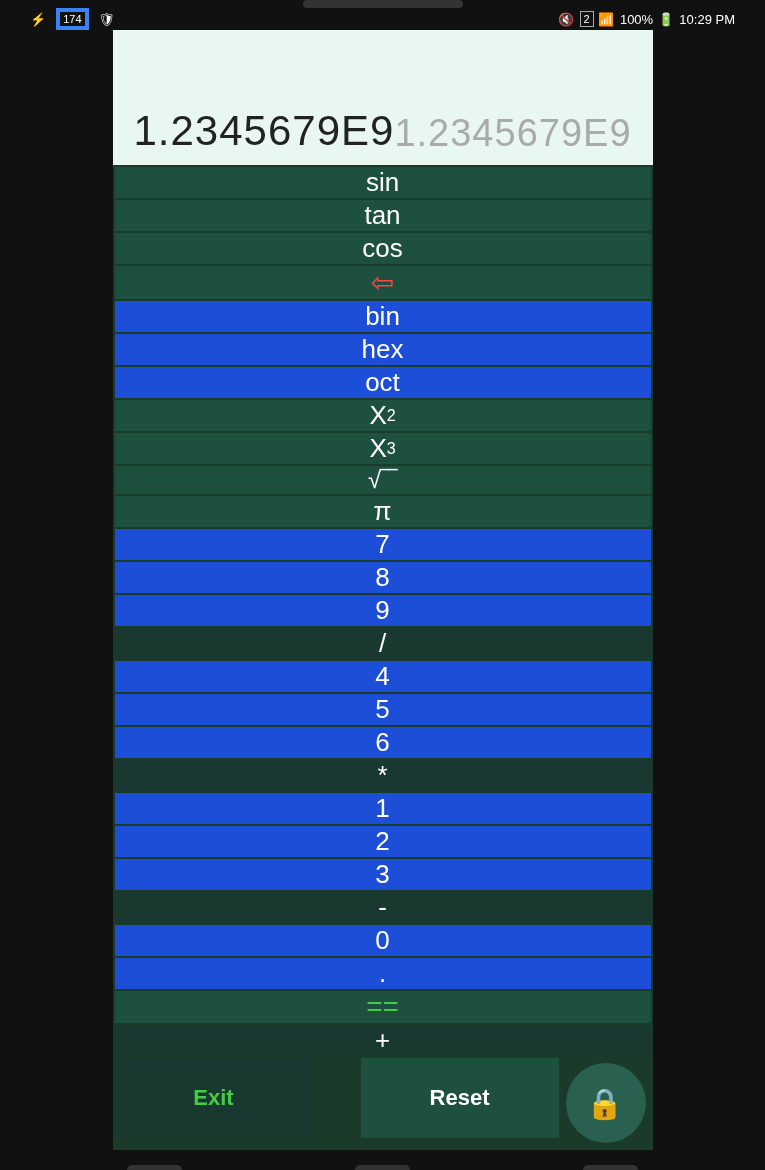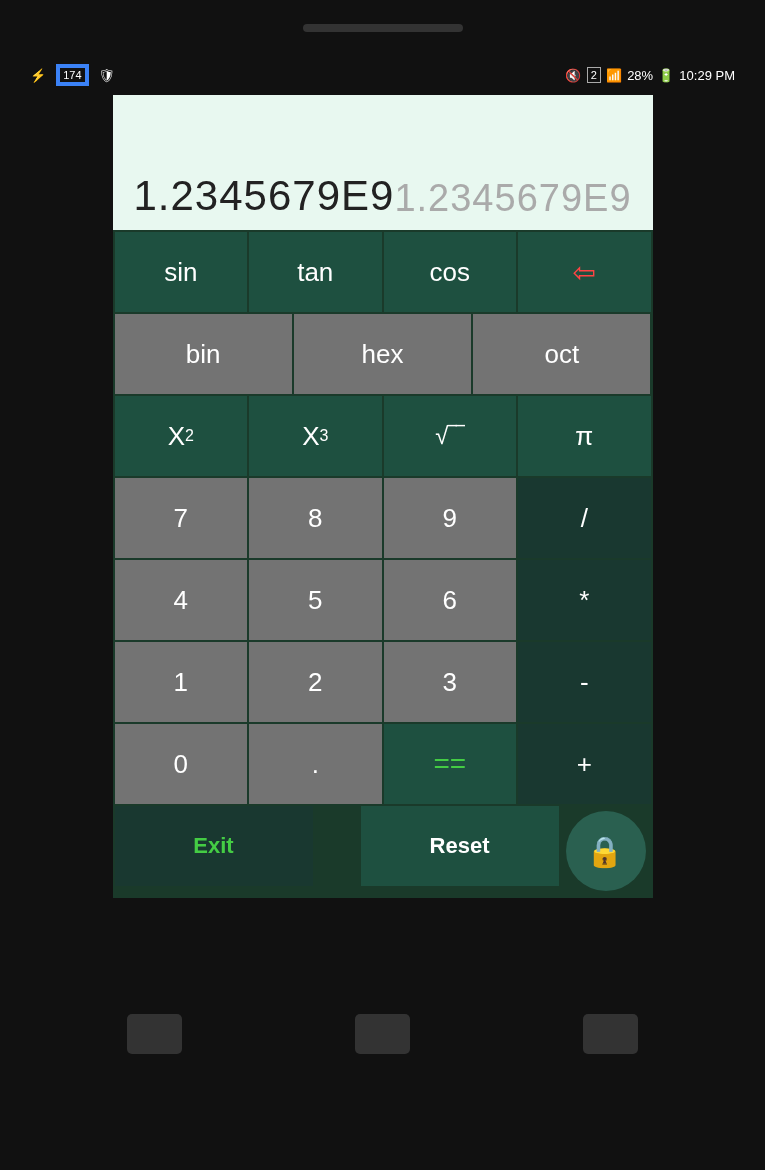--- a/index.html
+++ b/index.html
@@ -101,39 +101,40 @@
       display: flex;
       flex-direction: column;
       gap: 2px;
       background: #1a3a2a;
       padding: 2px;
     }
 
     .button-row {
       display: flex;
       gap: 2px;
+      flex-direction: column;
     }
 
     .calc-btn {
       flex: 1;
       height: 80px;
       border: none;
       cursor: pointer;
       font-size: 26px;
       font-weight: 500;
       color: white;
       display: flex;
       align-items: center;
       justify-content: center;
       background: #1e5040;
       transition: background 0.1s;
     }
 
     .calc-btn.dark {
-      background: #737373;
+      background: #1d4ed8;
     }
 
     .calc-btn.operator {
       background: #193830;
     }
 
     .calc-btn.backspace {
       background: #1e5040;
     }
 
@@ -240,21 +241,21 @@
   <div class="status-bar">
     <div class="status-left">
       <span>⚡</span>
       <span style="font-size:11px; border:4px solid #3b82f6; padding:1px 3px;">174</span>
       <span>🛡</span>
     </div>
     <div class="status-right">
       <span>🔇</span>
       <span style="font-size:11px; border:1px solid #aaa; padding:1px 3px;">2</span>
       <span>📶</span>
-      <span>28%</span>
+      <span>100%</span>
       <span>🔋</span>
       <span>10:29 PM</span>
     </div>
   </div>
 
   <div class="calculator">
 
     <div class="display-area">
       <div class="display-main">1.2345679E9</div>
       <div class="display-secondary">1.2345679E9</div>

